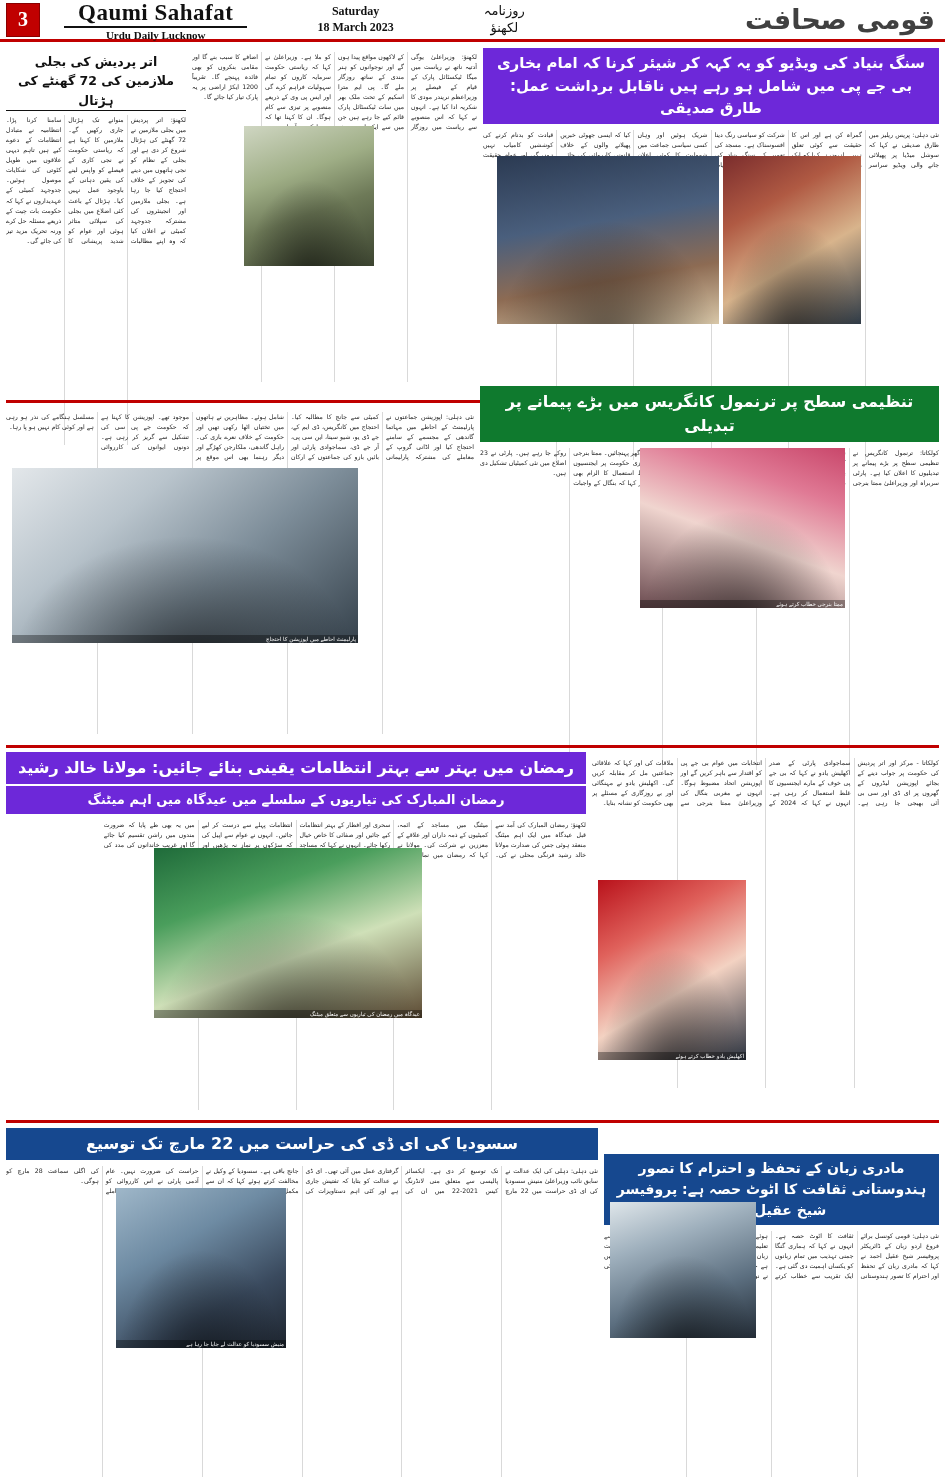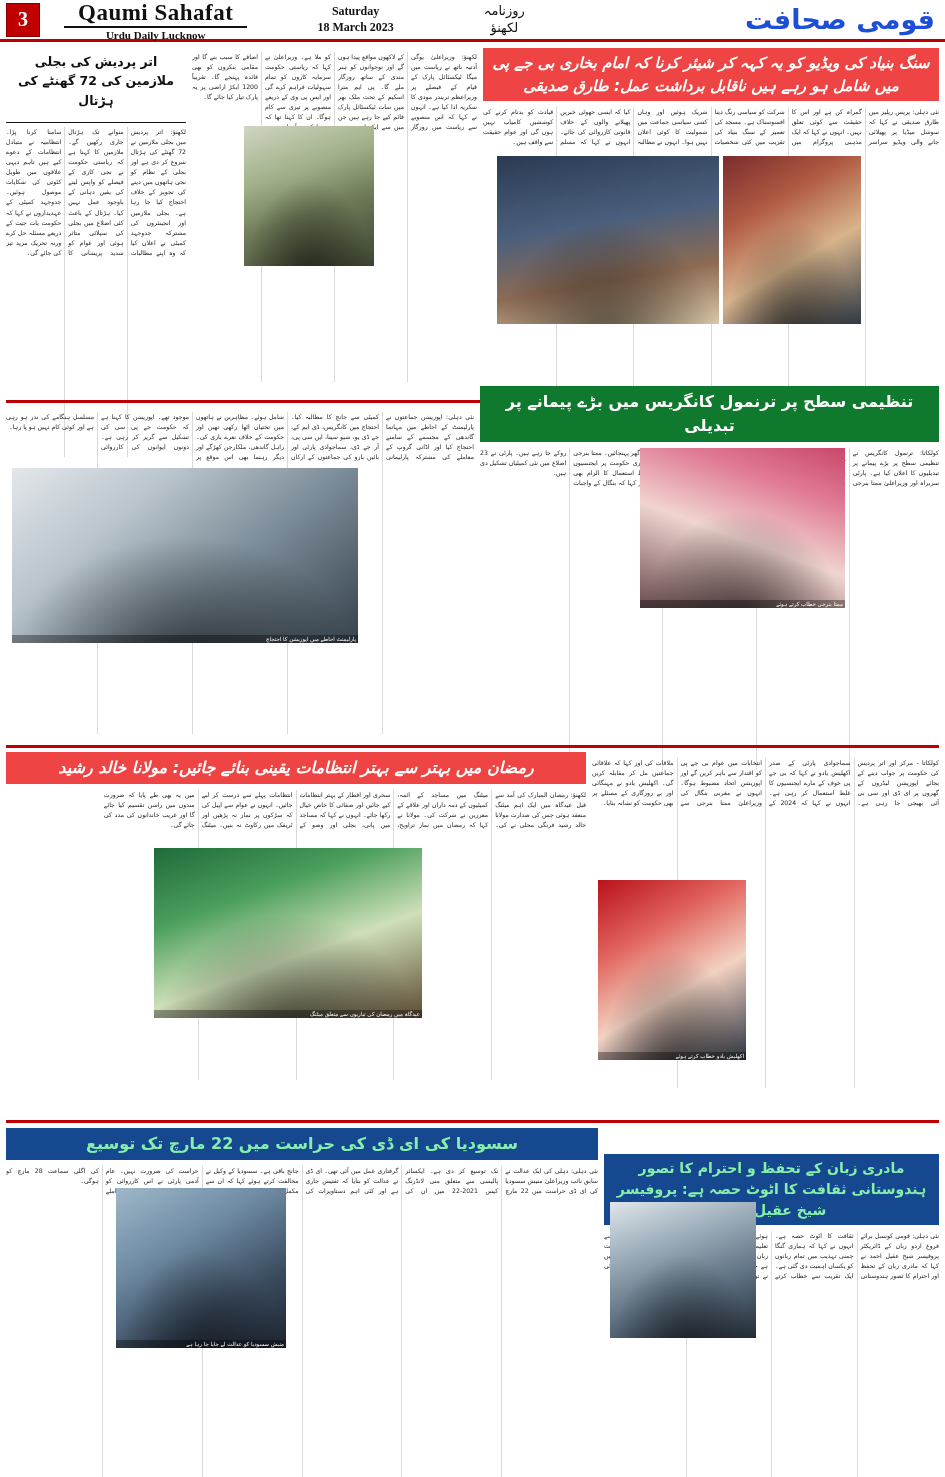--- a/index.html
+++ b/index.html
@@ -38,32 +38,32 @@
   }
   .mast-date {
     margin-left:70px; text-align:center; font-family:"Liberation Serif", serif;
     font-size:12px; font-weight:bold; line-height:1.3; color:#111;
   }
   .mast-urdu-small {
     margin-left:90px; text-align:center; font-size:13px; color:#111; line-height:1.3;
     direction:rtl;
   }
   .mast-urdu-big {
-    margin-left:auto; margin-right:10px; color:#1d4ed8; font-size:27px;
+    margin-left:auto; margin-right:10px; color:#404040; font-size:27px;
     font-weight:bold; direction:rtl;
   }
 
   
   .hl {
     direction:rtl; text-align:center; font-weight:bold; line-height:1.5;
     padding:4px 8px;
   }
-  .hl.red { background:#ef4444; color:#fff;font-style:italic; }
+  .hl.red { background:#6d28d9; color:#fff; }
   .hl.green { background:#0f7a2e; color:#fff; }
-  .hl.blue { background:#16488f; color:#86efac; }
+  .hl.blue { background:#16488f; color:#ffffff; }
   .hl.plain { color:#111; }
 
   .cols {
     direction:rtl;
     font-size:6.2px; line-height:1.62; color:#1a1a1a; text-align:justify;
     column-gap:7px; column-rule:1px solid #d9d9d9;
     overflow:hidden;
   }
   .block { position:absolute; }
   .photo { background:#9aa3ad; overflow:hidden; position:relative; }
@@ -105,21 +105,21 @@
       <div>18 March 2023</div>
     </div>
     <div class="mast-urdu-small">
       <div>روزنامہ</div>
       <div>لکھنؤ</div>
     </div>
     <div class="mast-urdu-big">قومی صحافت</div>
   </div>
 
   <div class="block" style="left:6px; top:48px; width:180px;">
-    <div class="hl plain" style="font-size:12.5px; line-height:1.55; border-bottom:1px solid #111; padding-bottom:12px;">اتر پردیش کی بجلی ملازمین کی 72 گھنٹے کی ہڑتال</div>
+    <div class="hl plain" style="font-size:12.5px; line-height:1.55; border-bottom:1px solid #111; padding-bottom:0;">اتر پردیش کی بجلی ملازمین کی 72 گھنٹے کی ہڑتال</div>
     <div class="cols" style="margin-top:4px; height:330px; column-count:3;">لکھنؤ: اتر پردیش میں بجلی ملازمین نے 72 گھنٹے کی ہڑتال شروع کر دی ہے اور بجلی کے نظام کو نجی ہاتھوں میں دینے کی تجویز کے خلاف احتجاج کیا جا رہا ہے۔ بجلی ملازمین اور انجینئروں کی مشترکہ جدوجہد کمیٹی نے اعلان کیا کہ وہ اپنے مطالبات منوانے تک ہڑتال جاری رکھیں گے۔ ملازمین کا کہنا ہے کہ ریاستی حکومت نے نجی کاری کے فیصلے کو واپس لینے کی یقین دہانی کے باوجود عمل نہیں کیا۔ ہڑتال کے باعث کئی اضلاع میں بجلی کی سپلائی متاثر ہوئی اور عوام کو شدید پریشانی کا سامنا کرنا پڑا۔ انتظامیہ نے متبادل انتظامات کے دعوے کیے ہیں تاہم دیہی علاقوں میں طویل کٹوتی کی شکایات موصول ہوئیں۔ جدوجہد کمیٹی کے عہدیداروں نے کہا کہ حکومت بات چیت کے ذریعے مسئلہ حل کرے ورنہ تحریک مزید تیز کی جائے گی۔</div>
   </div>
 
   <div class="block" style="left:192px; top:48px; width:285px;">
     <div class="photo ph1" style="position:absolute; left:52px; top:78px; width:130px; height:140px;">
       <div class="figure-silhouette"></div>
     </div>
     <div class="cols" style="margin-top:4px; height:330px; column-count:4;">لکھنؤ: وزیراعلیٰ یوگی آدتیہ ناتھ نے ریاست میں میگا ٹیکسٹائل پارک کے قیام کے فیصلے پر وزیراعظم نریندر مودی کا شکریہ ادا کیا ہے۔ انہوں نے کہا کہ اس منصوبے سے ریاست میں روزگار کے لاکھوں مواقع پیدا ہوں گے اور نوجوانوں کو ہنر مندی کے ساتھ روزگار ملے گا۔ پی ایم مترا اسکیم کے تحت ملک بھر میں سات ٹیکسٹائل پارک قائم کیے جا رہے ہیں جن میں سے ایک اتر پردیش کو ملا ہے۔ وزیراعلیٰ نے کہا کہ ریاستی حکومت سرمایہ کاروں کو تمام سہولیات فراہم کرے گی اور ایس پی وی کے ذریعے منصوبے پر تیزی سے کام ہوگا۔ ان کا کہنا تھا کہ یہ پارک برآمدات میں اضافے کا سبب بنے گا اور مقامی بنکروں کو بھی فائدہ پہنچے گا۔ تقریباً 1200 ایکڑ اراضی پر یہ پارک تیار کیا جائے گا۔</div>
   </div>
 
@@ -150,20 +150,21 @@
       <div class="figure-silhouette"></div>
       <div class="cap">ممتا بنرجی خطاب کرتے ہوئے</div>
     </div>
     <div class="cols" style="margin-top:6px; height:322px; column-count:5;">کولکاتا: ترنمول کانگریس نے تنظیمی سطح پر بڑے پیمانے پر تبدیلیوں کا اعلان کیا ہے۔ پارٹی سربراہ اور وزیراعلیٰ ممتا بنرجی نے کہا کہ آئندہ پنچایت انتخابات کے پیش نظر تنظیم کو مضبوط بنانا ضروری ہے۔ کئی اضلاع کے صدور تبدیل کیے گئے ہیں اور نوجوان قیادت کو آگے لایا گیا ہے۔ انہوں نے کارکنوں سے کہا کہ عوام کے درمیان رہ کر کام کریں اور حکومت کی فلاحی اسکیموں کو گھر گھر پہنچائیں۔ ممتا بنرجی نے مرکزی حکومت پر ایجنسیوں کے غلط استعمال کا الزام بھی لگایا اور کہا کہ بنگال کے واجبات روکے جا رہے ہیں۔ پارٹی نے 23 اضلاع میں نئی کمیٹیاں تشکیل دی ہیں۔</div>
   </div>
 
   <div class="rule-h" style="left:6px; top:745px; width:933px; height:3px;"></div>
 
   <div class="block" style="left:6px; top:752px; width:580px;">
     <div class="hl red" style="font-size:16px;">رمضان میں بہتر سے بہتر انتظامات یقینی بنائے جائیں: مولانا خالد رشید</div>
+    <div class="hl red" style="font-size:13px; margin-top:2px;">رمضان المبارک کی تیاریوں کے سلسلے میں عیدگاہ میں اہم میٹنگ</div>
     <div class="photo ph6" style="position:absolute; left:148px; top:96px; width:268px; height:170px;">
       <div class="figure-silhouette"></div>
       <div class="cap">عیدگاہ میں رمضان کی تیاریوں سے متعلق میٹنگ</div>
     </div>
     <div class="cols" style="margin-top:6px; height:290px; column-count:6;">لکھنؤ: رمضان المبارک کی آمد سے قبل عیدگاہ میں ایک اہم میٹنگ منعقد ہوئی جس کی صدارت مولانا خالد رشید فرنگی محلی نے کی۔ میٹنگ میں مساجد کے ائمہ، کمیٹیوں کے ذمہ داران اور علاقے کے معززین نے شرکت کی۔ مولانا نے کہا کہ رمضان میں نماز تراویح، سحری اور افطار کے بہتر انتظامات کیے جائیں اور صفائی کا خاص خیال رکھا جائے۔ انہوں نے کہا کہ مساجد میں پانی، بجلی اور وضو کے انتظامات پہلے سے درست کر لیے جائیں۔ انہوں نے عوام سے اپیل کی کہ سڑکوں پر نماز نہ پڑھیں اور ٹریفک میں رکاوٹ نہ بنیں۔ میٹنگ میں یہ بھی طے پایا کہ ضرورت مندوں میں راشن تقسیم کیا جائے گا اور غریب خاندانوں کی مدد کی جائے گی۔</div>
   </div>
 
   <div class="block" style="left:592px; top:752px; width:347px;">
     <div class="photo ph7" style="position:absolute; left:6px; top:128px; width:148px; height:180px;">
       <div class="figure-silhouette"></div>

